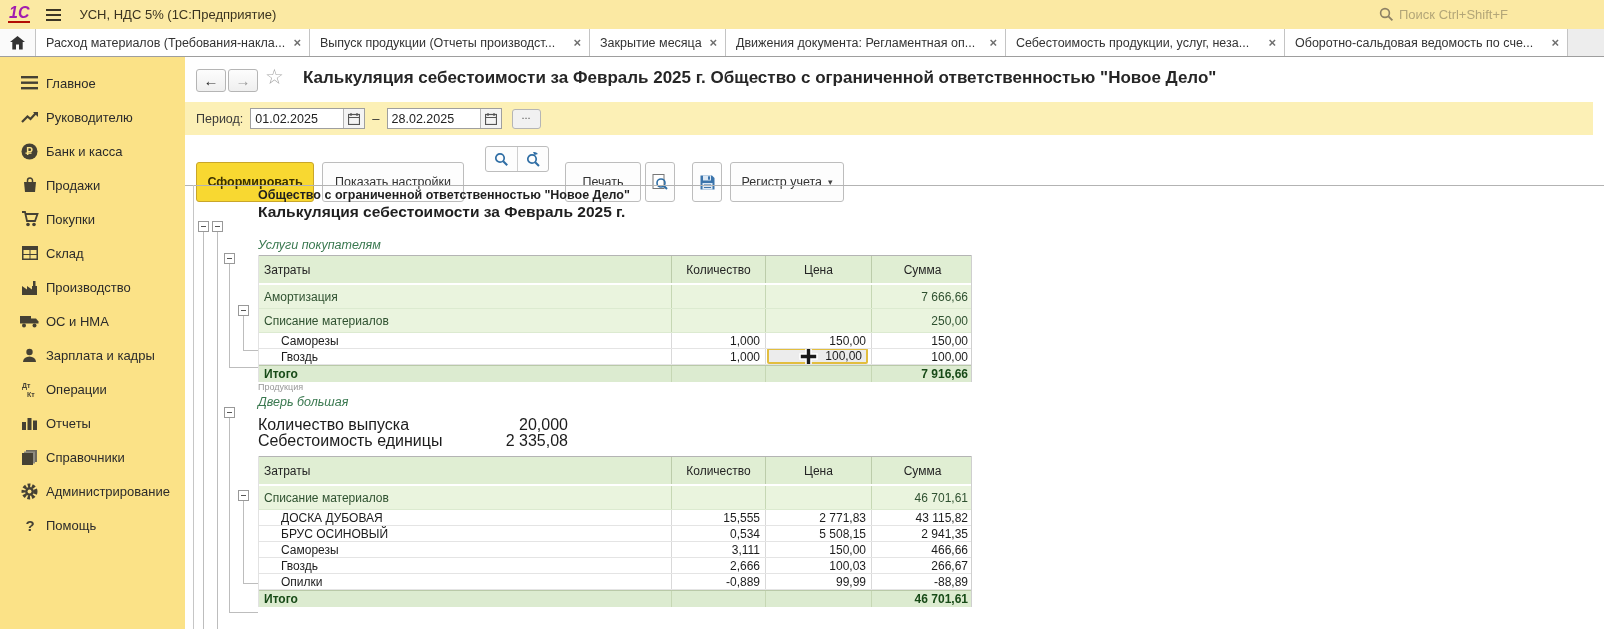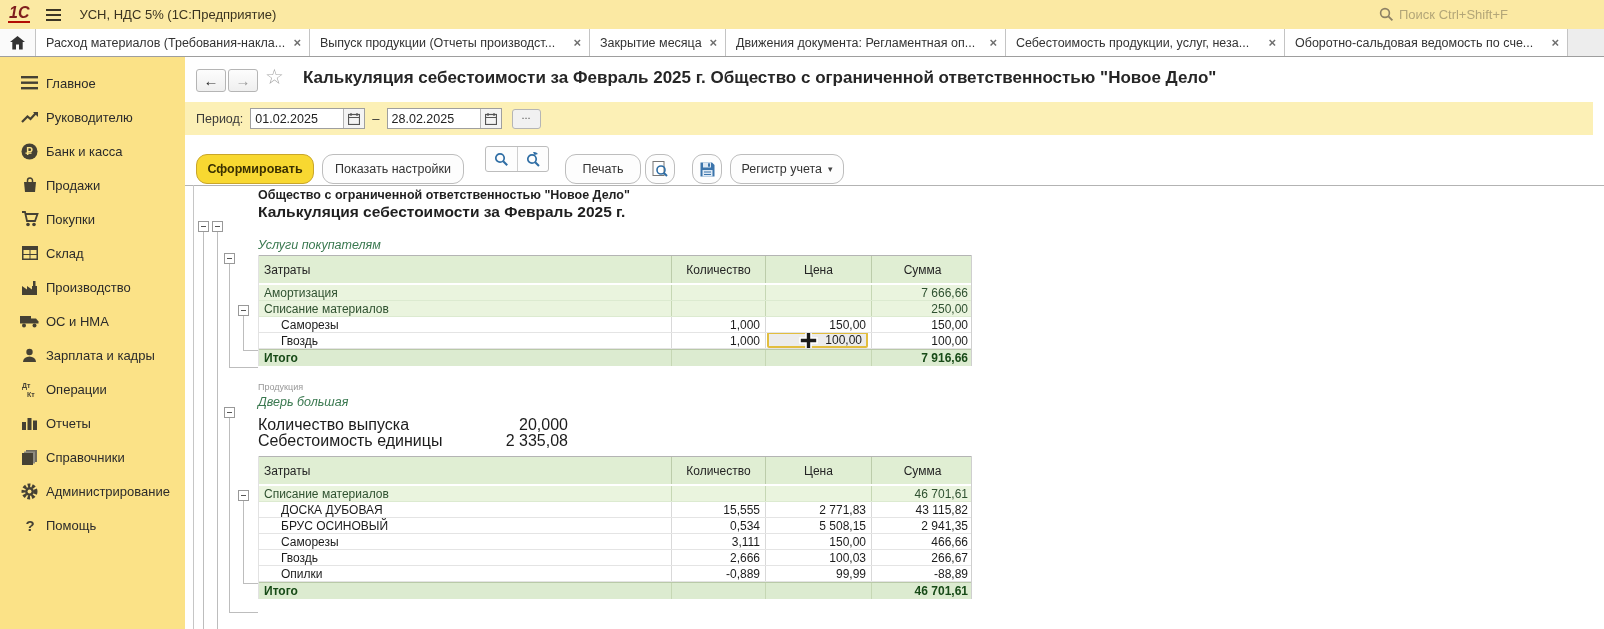--- a/index.html
+++ b/index.html
@@ -2,21 +2,21 @@
 <html><head>
 <meta charset="utf-8">
 <style>
   * { margin:0; padding:0; box-sizing:border-box; }
   html,body { width:1604px; height:629px; overflow:hidden; }
   body { font-family:"Liberation Sans","DejaVu Sans",sans-serif; font-size:13px; color:#2b2b2b; background:#fff; }
   #app { position:relative; width:1604px; height:629px; }
 
   
   .topbar { height:29px; background:#fbe9a3; display:flex; align-items:center; padding:0 10px 0 8px; }
-  .logo { color:#7f1d1d; font-weight:bold; font-style:italic; font-size:16px; border-bottom:2px solid #b30d02; line-height:14px; padding:0 1px 1px 1px; }
+  .logo { color:#a21caf; font-weight:bold; font-style:italic; font-size:16px; border-bottom:2px solid #b30d02; line-height:14px; padding:0 1px 1px 1px; }
   .hamb { margin-left:16px; display:inline-flex; flex-direction:column; gap:3px; cursor:pointer; }
   .hamb i { width:15px; height:2px; background:#3c3525; display:block; }
   .app-title { margin-left:18px; font-size:13px; color:#3a3320; }
   .topbar-search { margin-left:auto; display:flex; align-items:center; gap:5px; width:215px; }
   .topbar-search input { border:none; background:transparent; outline:none; font-size:13px; color:#6f6548; width:180px; }
   .topbar-search input::placeholder { color:#b3a678; }
 
   
   .tabbar { height:28px; background:#ededed; border-bottom:1px solid #9e9e9e; display:flex; }
   .tab-home { width:36px; display:flex; align-items:center; justify-content:center; background:#fafafa; border-right:1px solid #c4c4c4; cursor:pointer; }
@@ -47,21 +47,21 @@
   .period-band { position:absolute; left:0; top:45px; width:1408px; height:33px; background:#fcf0b6; display:flex; align-items:center; }
   .period-label { margin-left:11px; font-size:12.5px; color:#3a3a3a; }
   .datebox { display:flex; align-items:center; height:21px; background:#fff; border:1px solid #9f9f9f; margin-left:7px; }
   .datebox input { width:92px; border:none; outline:none; font-size:12.5px; padding:0 4px; color:#222; background:transparent; }
   .cal-btn { width:21px; height:100%; border-left:1px solid #b5b5b5; background:#f4f4f4; display:flex; align-items:center; justify-content:center; cursor:pointer; }
   .dash { margin-left:7px; color:#333; }
   .more-btn { margin-left:10px; width:29px; height:20px; border:1px solid #b5b5b5; border-radius:3px; background:#f1f1f1; color:#555; font-size:11px; line-height:10px; text-align:center; cursor:pointer; }
 
   
   .toolbar { position:absolute; left:0; top:89px; height:27px; width:100%; }
-  .tbtn { position:absolute; top:8px; height:30px; border:1px solid #bdbdbd; border-radius:11px; background:#fdfdfd; font-size:12.5px; color:#333; display:flex; align-items:center; justify-content:center; cursor:pointer; }
+  .tbtn { position:absolute; top:16px; height:40px; border:1px solid #bdbdbd; border-radius:3px; background:#fdfdfd; font-size:12.5px; color:#333; display:flex; align-items:center; justify-content:center; cursor:pointer; }
   #btn-generate { left:11px; width:118px; background:#f8d831; border-color:#c9a62a; font-weight:bold; color:#3a3000; }
   #btn-settings { left:137px; width:142px; }
   .btn-pair { position:absolute; left:300px; top:0; height:26px; display:flex; border:1px solid #bdbdbd; border-radius:3px; background:#fdfdfd; }
   .btn-pair .half { width:31px; display:flex; align-items:center; justify-content:center; cursor:pointer; }
   .btn-pair .half + .half { border-left:1px solid #cfcfcf; }
   #btn-print { left:380px; width:76px; }
   #btn-preview { left:460px; width:30px; }
   #btn-save { left:507px; width:30px; }
   #btn-register { left:545px; width:114px; gap:6px; }
   #btn-register .arr { font-size:9px; color:#444; }
@@ -86,21 +86,21 @@
   .row { display:grid; grid-template-columns:412px 94px 106px 102px; }
   .cell { font-size:12px; padding:0 5px; display:flex; align-items:center; overflow:hidden; white-space:nowrap; }
   .num { justify-content:flex-end; }
   .hdr-row { height:30px; background:#e0eed3; border-top:1px solid #b4b4b4; border-bottom:2px solid #fff; }
   .hdr-row .cell { color:#242424; }
   .hdr-row .hc { justify-content:center; border-left:1px solid #bcccaa; }
   .drow { height:16px; background:#fff; border-bottom:1px solid #e4e4e4; }
   .drow .cell { color:#1c1c1c; }
   .drow .num { border-left:1px solid #d9d9d9; }
   .drow .name { padding-left:22px; }
-  .grow { height:16px; background:#eaf4de; border-bottom:1px solid #dcead0; }
+  .grow { height:24px; background:#eaf4de; border-bottom:1px solid #dcead0; }
   .grow .cell { color:#2f5130; }
   .grow .num { border-left:1px solid #c6d7b4; }
   .trow { height:17px; background:#dcebd0; border-top:1px solid #b9c9a8; }
   .trow .cell { font-weight:bold; color:#174a17; }
   .trow .num { border-left:1px solid #c6d7b4; }
 
   .metric-row { position:absolute; left:73px; width:310px; display:flex; justify-content:space-between; font-size:16px; color:#1c1c1c; }
 
   .sel-wrap { position:relative; width:100%; height:100%; }
   .sel-cell { position:absolute; left:-4px; top:-1px; right:-2px; bottom:0; background:#ececec; border:2px solid #e2be3f; border-radius:2px; display:flex; align-items:center; justify-content:flex-end; padding-right:4px; font-size:12px; color:#1c1c1c; }

